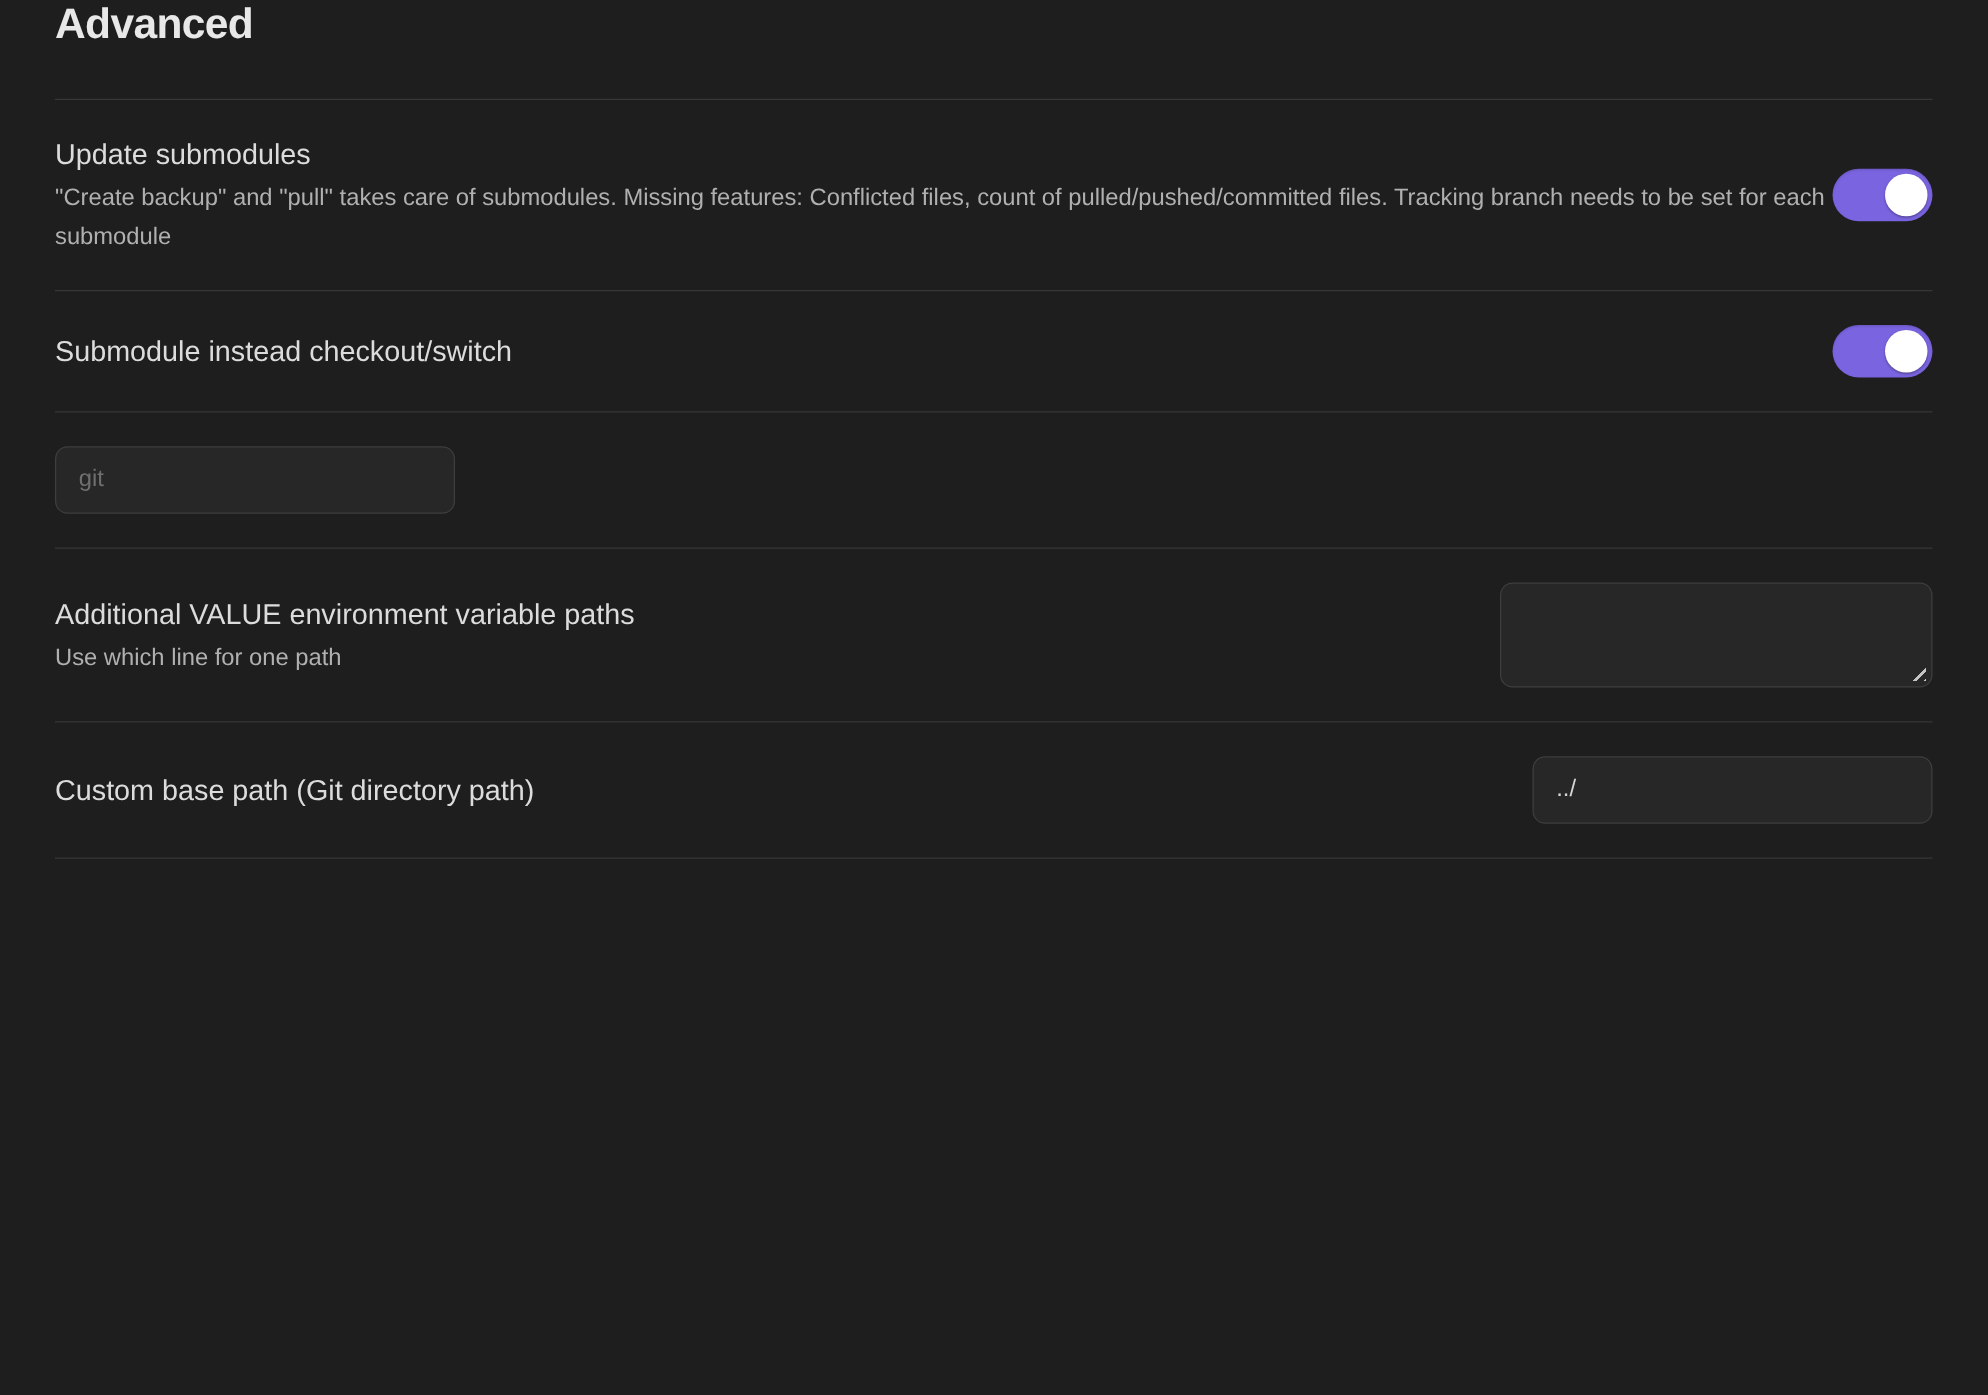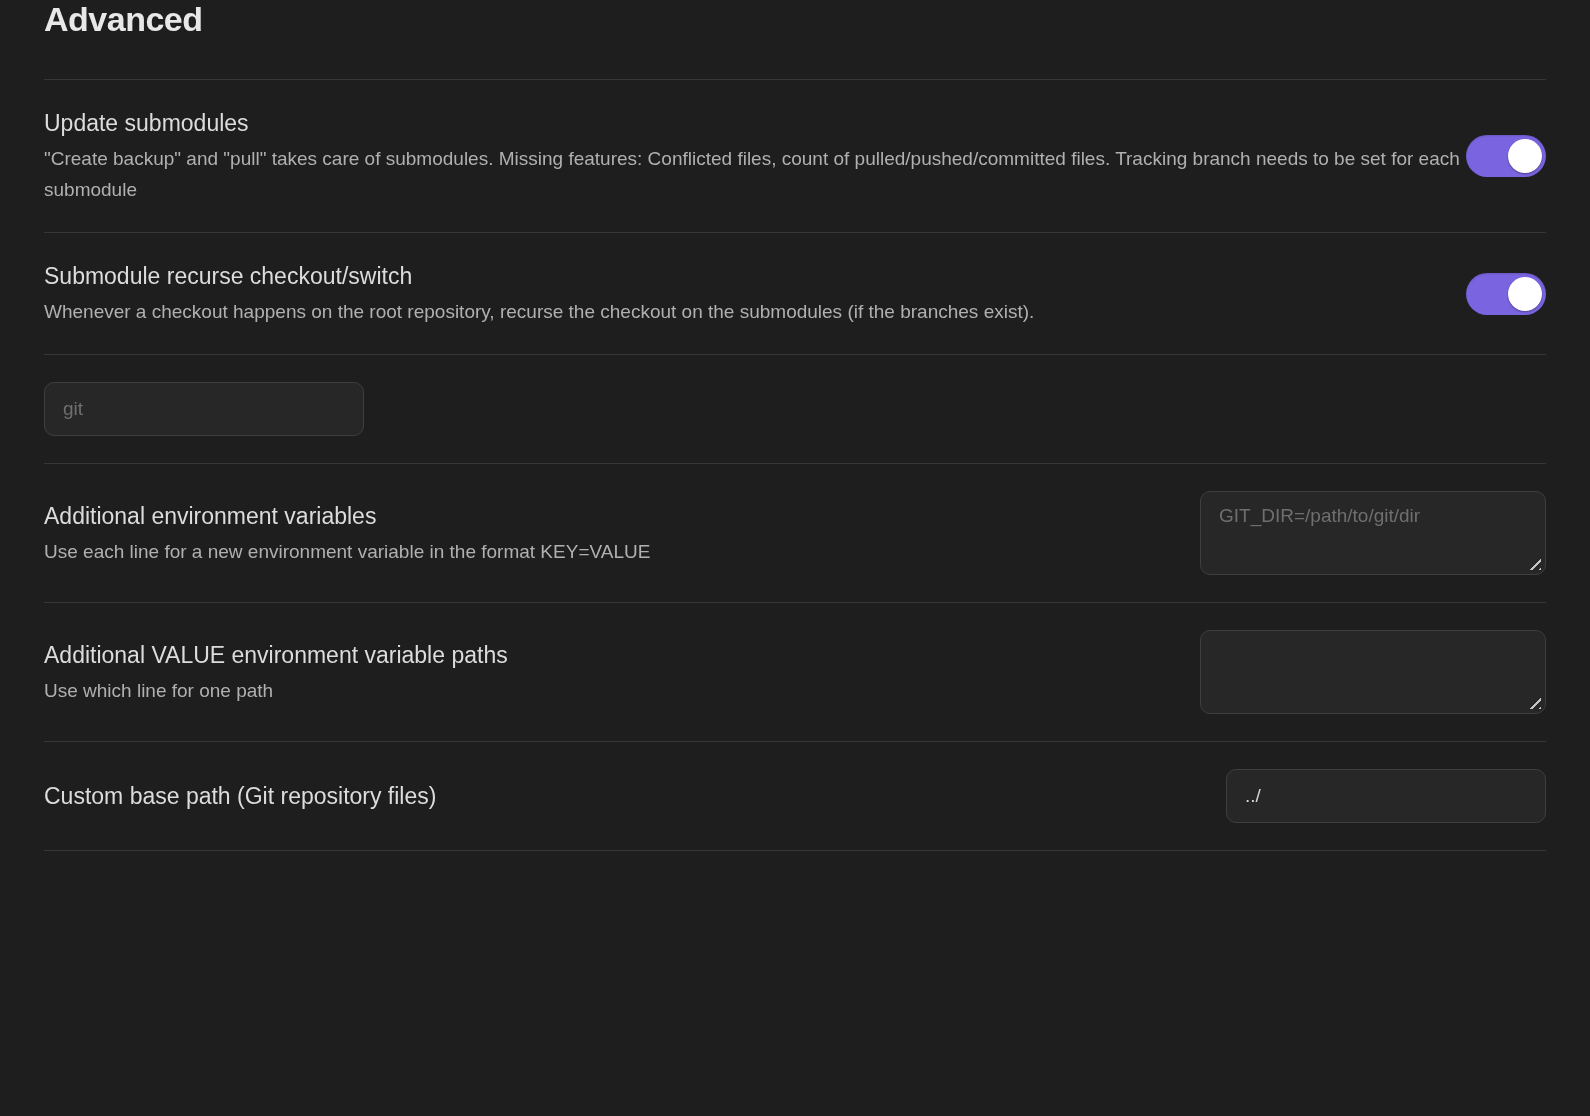--- a/index.html
+++ b/index.html
@@ -133,65 +133,52 @@
     </div>
     <div class="setting-control">
       <div class="toggle on">
         <span class="knob"></span>
       </div>
     </div>
   </div>
 
   <div class="setting-row">
     <div class="setting-info">
-      <div class="setting-name">Submodule recurse checkout/switch</div>
-      <div class="setting-desc">Whenever a checkout happens on the root repository, recurse the checkout on the submodules (if the branches exist).</div>
+      <div class="setting-name">Submodule instead checkout/switch</div>
     </div>
     <div class="setting-control">
       <div class="toggle on">
         <span class="knob"></span>
       </div>
     </div>
   </div>
 
   <div class="setting-row">
     <div class="setting-control">
       <input type="text" class="text-input" placeholder="git" style="">
     </div>
   </div>
 
-  <div class="setting-row">
-    <div class="setting-info">
-      <div class="setting-name">Additional environment variables</div>
-      <div class="setting-desc">Use each line for a new environment variable in the format KEY=VALUE</div>
-    </div>
-    <div class="setting-control">
-      <div class="textarea-wrap">
-        <textarea placeholder="GIT_DIR=/path/to/git/dir" style=""></textarea>
-        <span class="resize-handle"></span>
-      </div>
-    </div>
-  </div>
 
   <div class="setting-row">
     <div class="setting-info">
       <div class="setting-name">Additional VALUE environment variable paths</div>
       <div class="setting-desc">Use which line for one path</div>
     </div>
     <div class="setting-control">
       <div class="textarea-wrap">
         <textarea style=""></textarea>
         <span class="resize-handle"></span>
       </div>
     </div>
   </div>
 
 
   <div class="setting-row">
     <div class="setting-info">
-      <div class="setting-name">Custom base path (Git repository files)</div>
+      <div class="setting-name">Custom base path (Git directory path)</div>
     </div>
     <div class="setting-control">
       <input type="text" class="text-input" value="../" style="">
     </div>
   </div>
 
 </div>
 
 </body></html>

